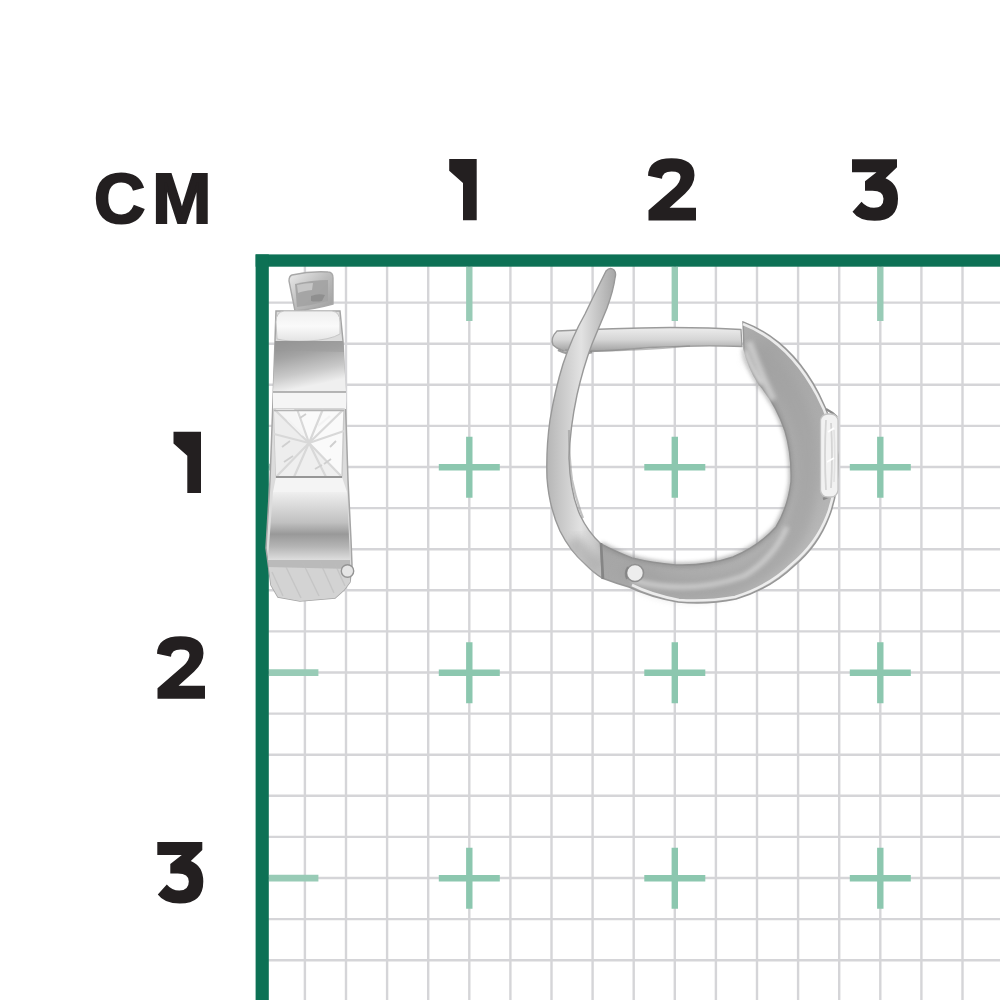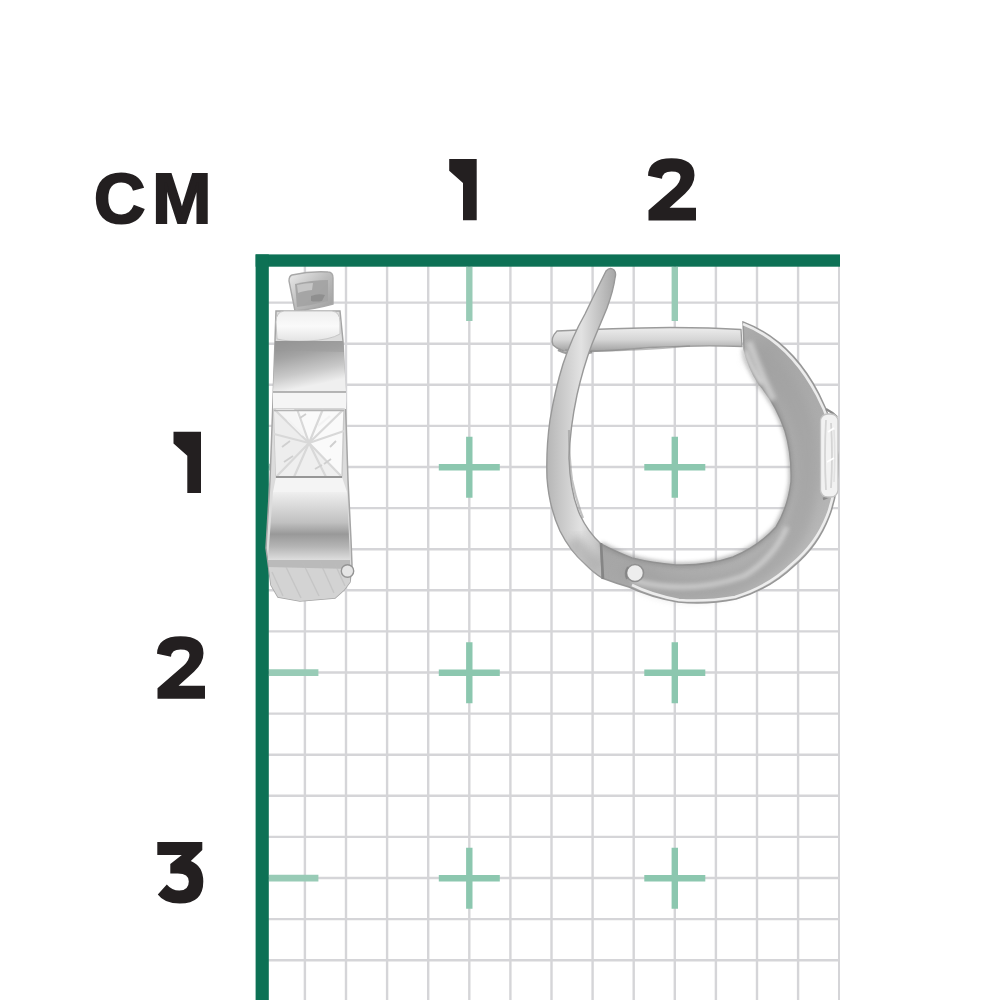--- a/index.html
+++ b/index.html
@@ -1,16 +1,16 @@
 <!DOCTYPE html>
 <html><head>
 <meta charset="utf-8">
 <style>
 html,body{margin:0;padding:0;background:#ffffff;}
-#stage{position:relative;width:840px;height:1000px;overflow:hidden;font-family:"Liberation Sans",sans-serif;}
+#stage{position:relative;width:1000px;height:1000px;overflow:hidden;font-family:"Liberation Sans",sans-serif;}
 </style>
 </head>
 <body>
 
 <div id="stage">
 <svg width="1000" height="1000" viewBox="0 0 1000 1000" xmlns="http://www.w3.org/2000/svg">
 <defs>
 <linearGradient id="slabUp" x1="0" y1="0" x2="0.3" y2="1">
 <stop offset="0" stop-color="#8a8a8a"></stop>
           <stop offset="0.35" stop-color="#a4a4a4"></stop>

